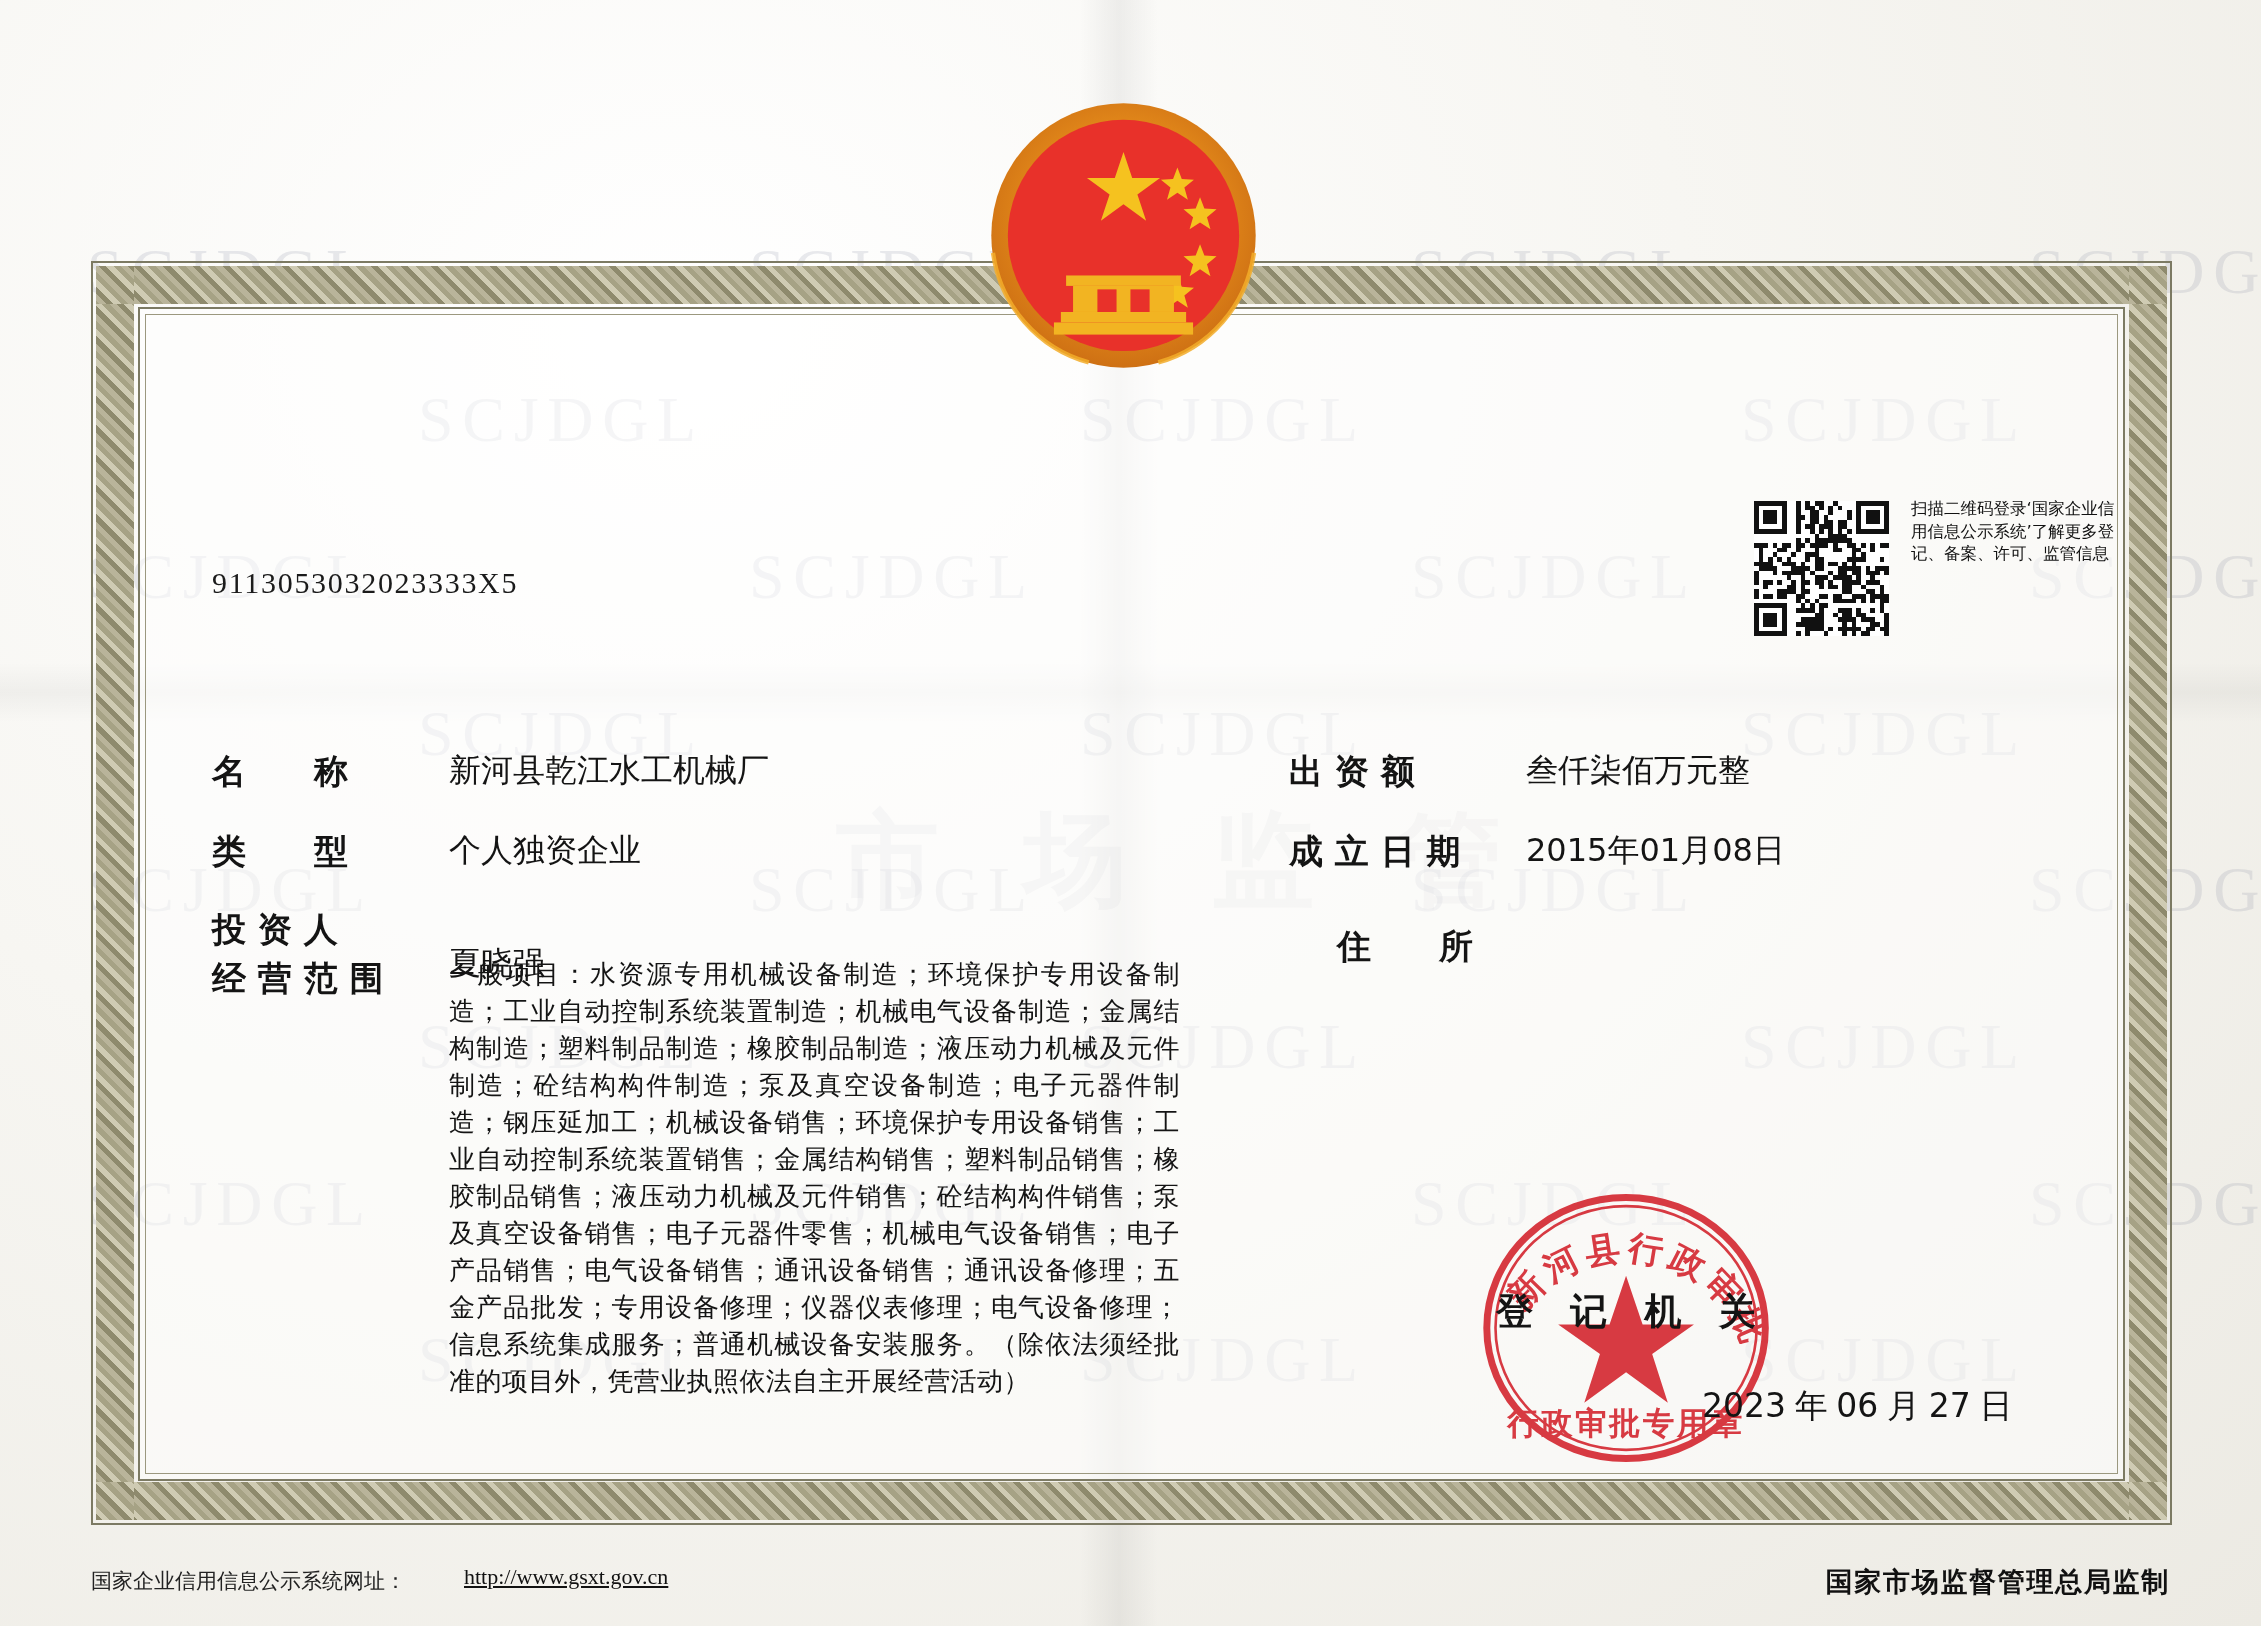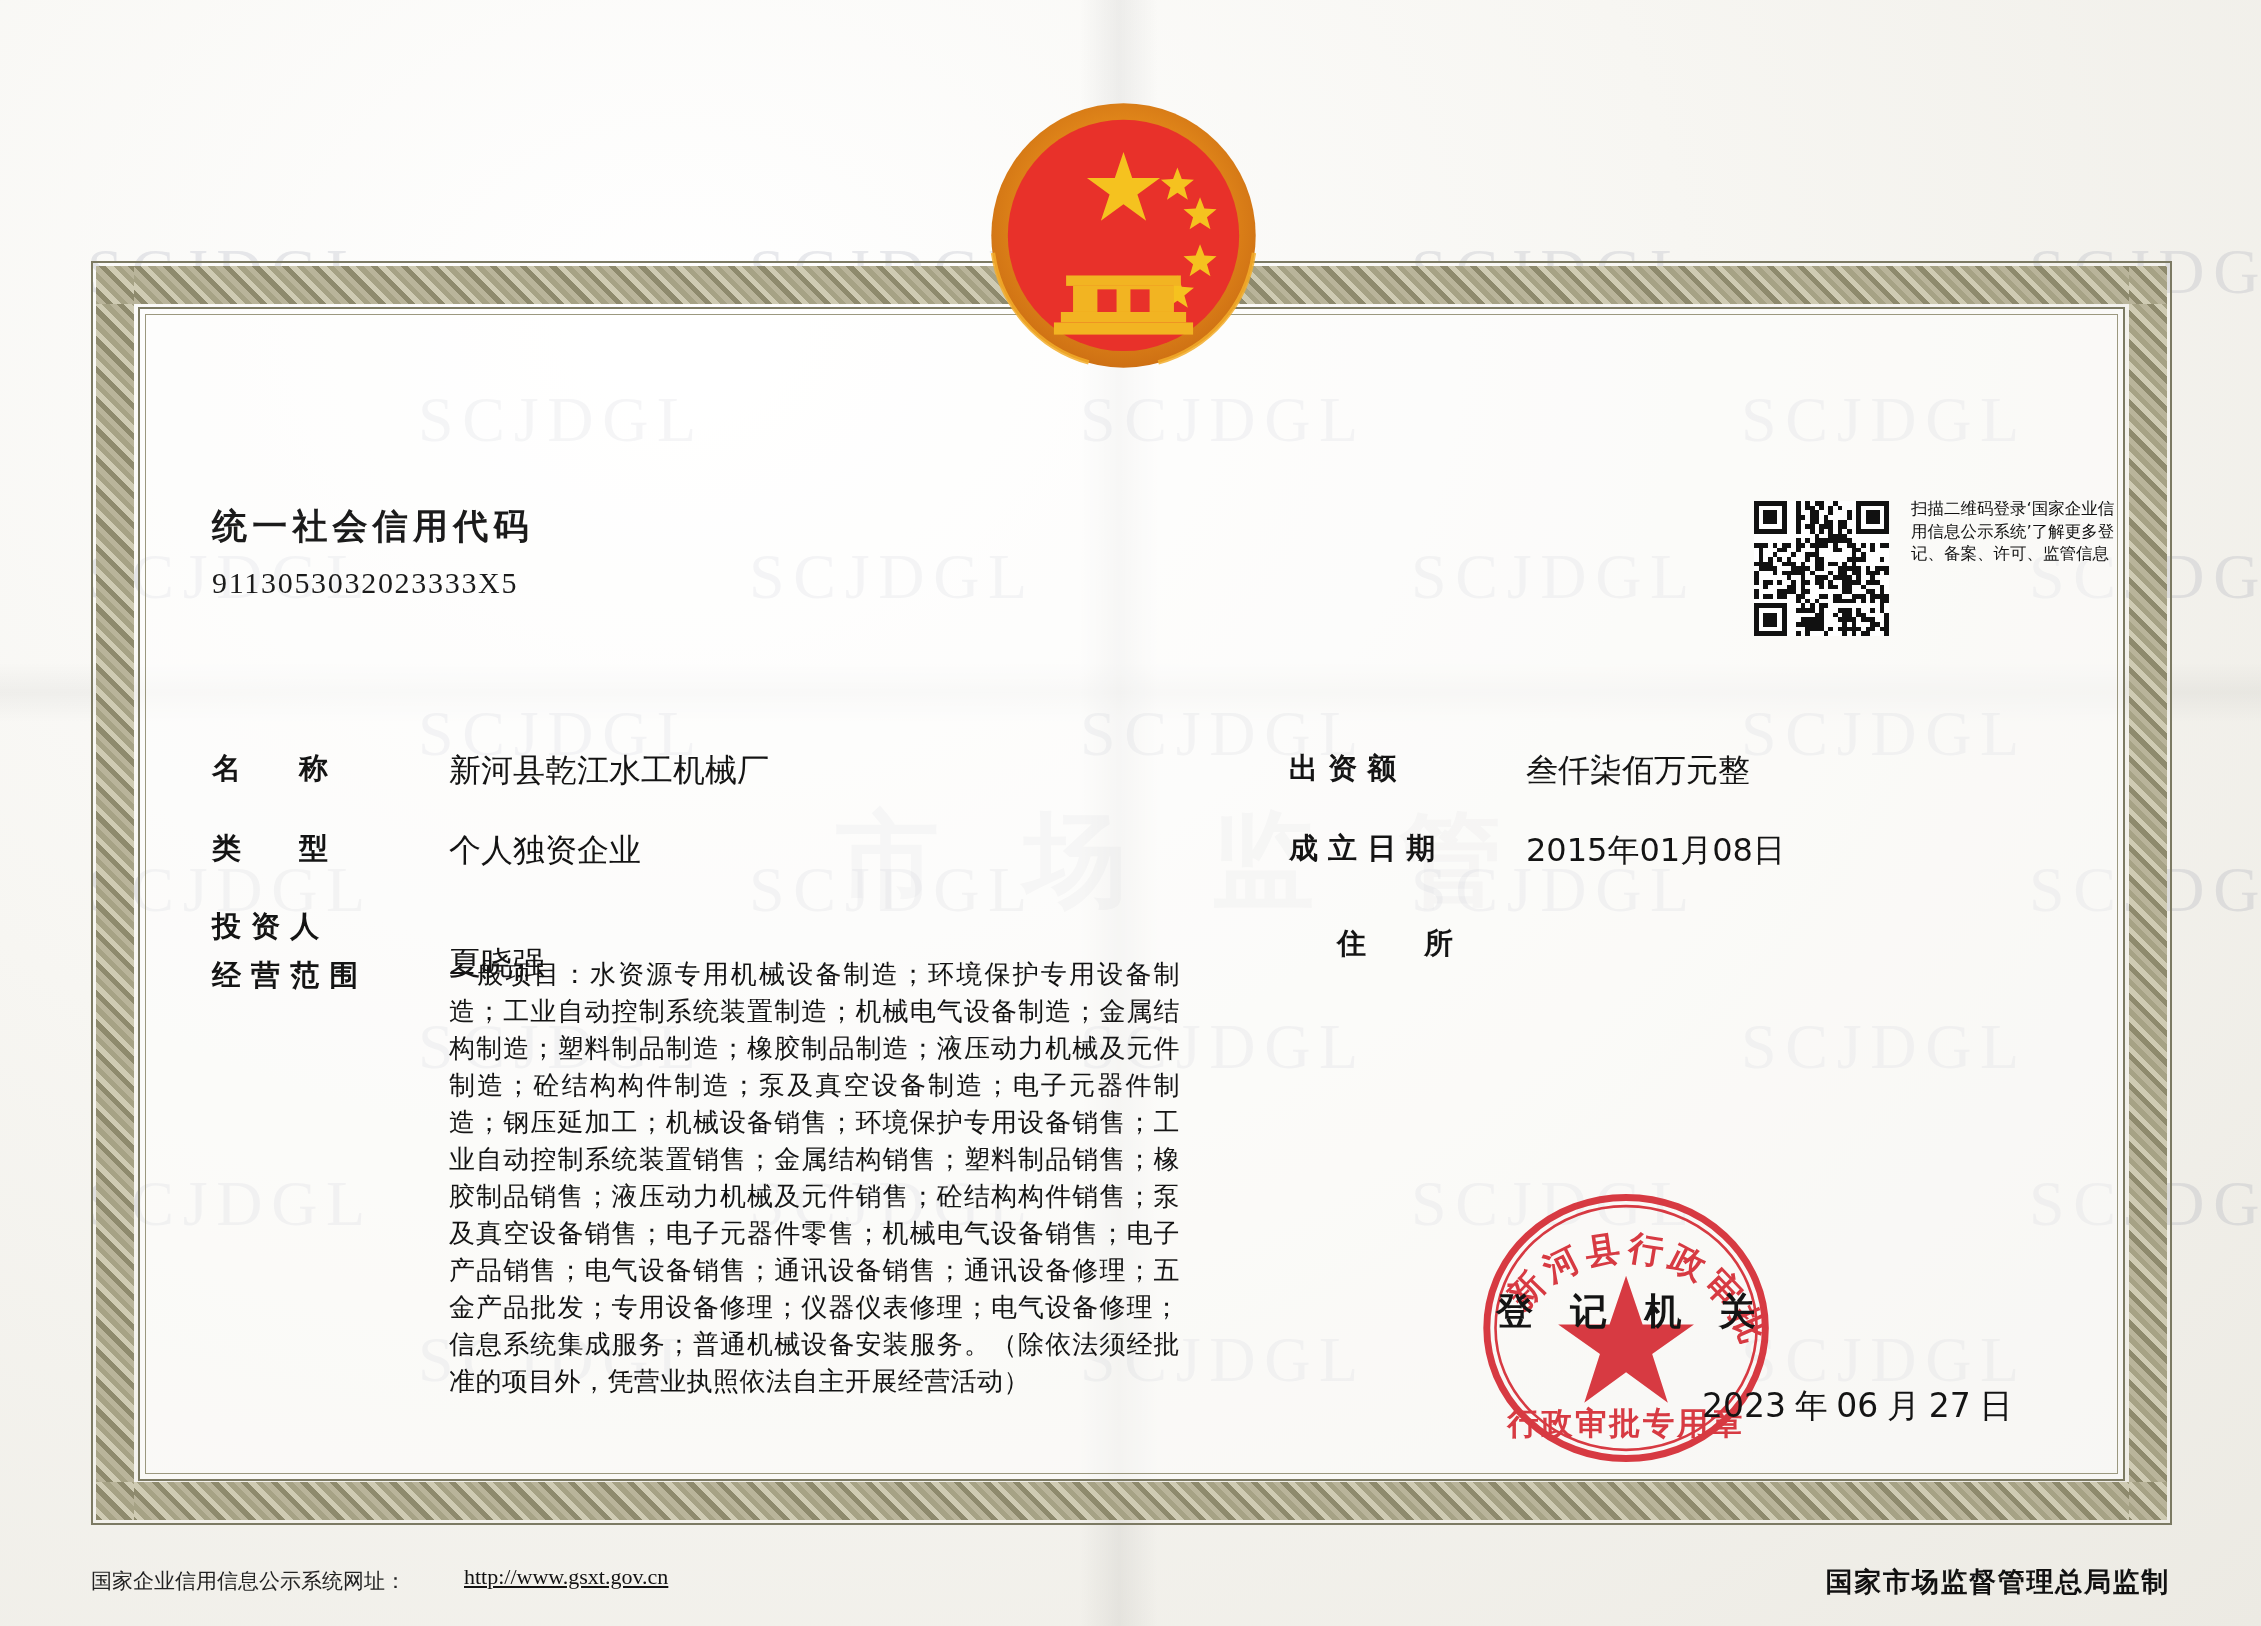--- a/index.html
+++ b/index.html
@@ -120,21 +120,21 @@
   .qr canvas,.qr .qrbox{width:135px;height:135px;display:block;}
   .qr-text{
     position:absolute;left:1911px;top:498px;width:205px;
     font-size:16.5px;line-height:22.6px;color:#111;
     letter-spacing:0px;
   }
 
   
   .field-label{
     position:absolute;
-    font-size:29px;color:#141414;font-weight:700;
+    font-size:34px;color:#141414;font-weight:700;
     white-space:nowrap;
   }
   .field-value{
     position:absolute;
     font-size:32px;color:#141414;
     white-space:nowrap;
   }
 
   
   .scope-text{
@@ -256,21 +256,20 @@
           <rect x="-72" y="88" width="144" height="12"></rect>
           <rect x="-80" y="100" width="160" height="14"></rect>
           <rect x="-30" y="62" width="22" height="26" fill="#e8312a"></rect>
           <rect x="8" y="62" width="22" height="26" fill="#e8312a"></rect>
         </g>
       </g>
     </svg>
   </div>
 
 
-  <div class="code-label">统一社会信用代码</div>
   <div class="code-value">9113053032023333X5</div>
 
   <div class="qr">
     <svg class="qrbox" viewBox="0 0 29 29" shape-rendering="crispEdges" id="qr-svg">
         <rect width="29" height="29" fill="#ffffff"></rect>
         <rect x="0" y="0" width="1" height="1" fill="#111"></rect>
         <rect x="1" y="0" width="1" height="1" fill="#111"></rect>
         <rect x="2" y="0" width="1" height="1" fill="#111"></rect>
         <rect x="3" y="0" width="1" height="1" fill="#111"></rect>
         <rect x="4" y="0" width="1" height="1" fill="#111"></rect>

